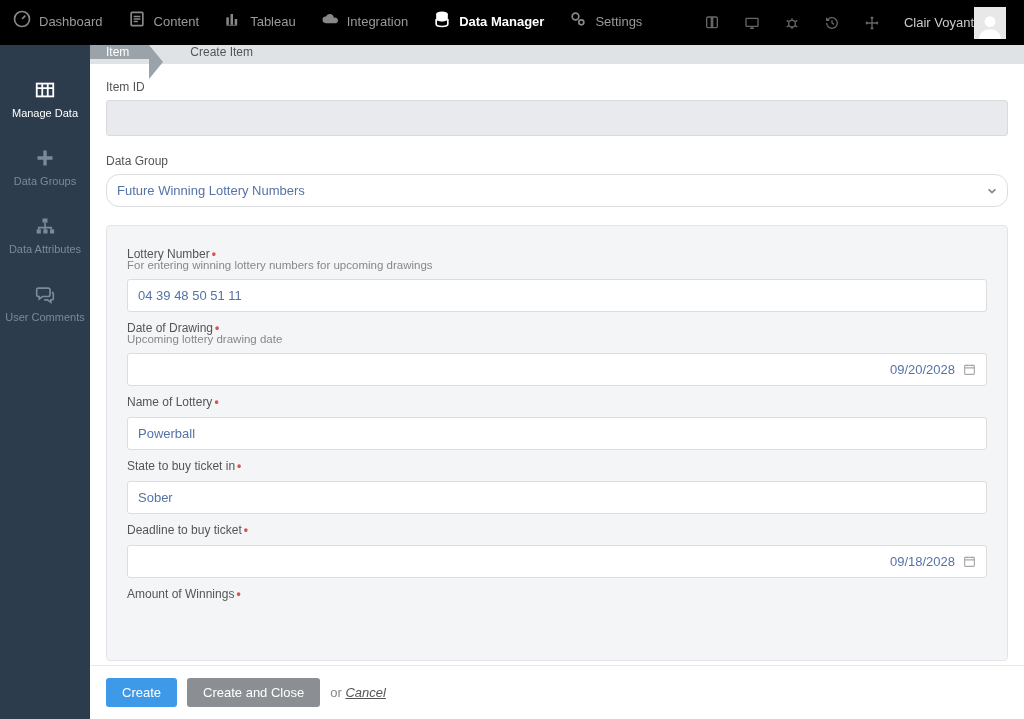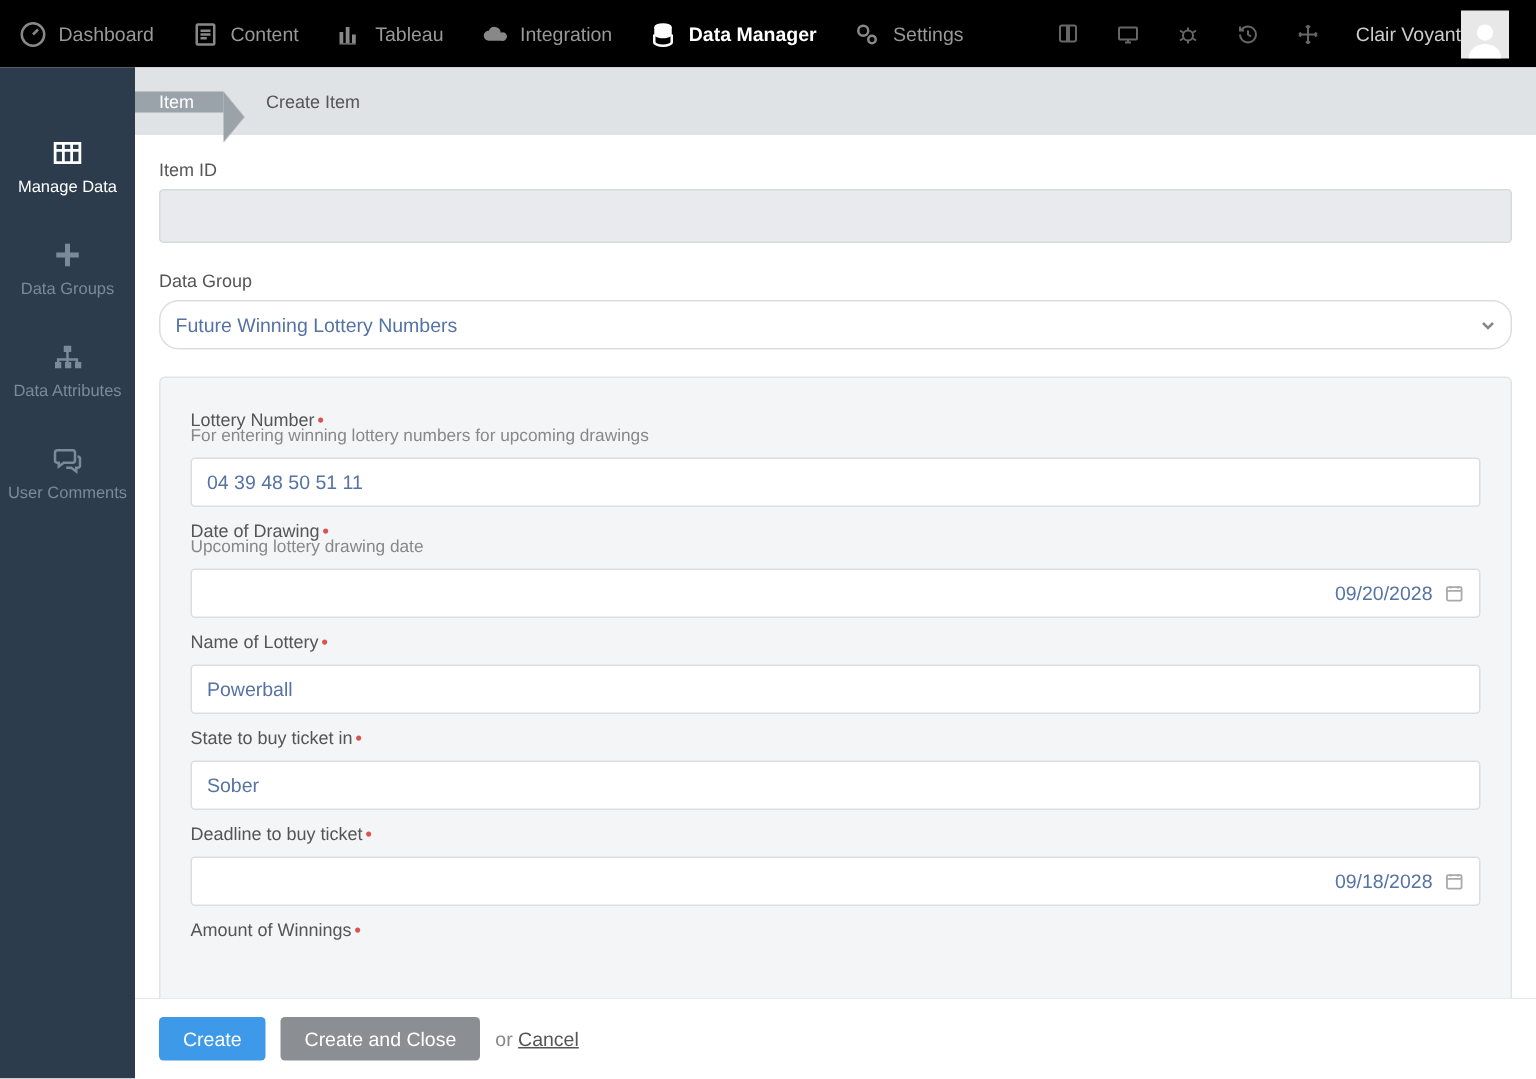--- a/index.html
+++ b/index.html
@@ -16,22 +16,22 @@
     
     .topnav {
       background: #000;
       height: 45px;
       display: flex;
       align-items: center;
       padding: 0 10px 0 0;
     }
     .topnav-item {
       display: flex;
-      align-items: center;
-      padding: 0 12px;
+      align-items: flex-end;
+      padding: 16px 12px;
       height: 45px;
       color: #999;
       cursor: pointer;
       gap: 7px;
     }
     .topnav-item.active { color: #fff; }
     .topnav-item .nav-icon { width: 20px; height: 20px; display:flex; align-items:center; justify-content:center; }
     .topnav-item .nav-label { font-size: 13px; }
     .topnav-spacer { flex: 1; }
     .topnav-tool {
@@ -48,42 +48,42 @@
     .avatar svg { width: 26px; height:26px; }
 
     
     .body-row { display:flex; height: calc(719px - 45px); }
 
     
     .sidebar {
       width: 90px;
       background: #2c3c4d;
       display:flex; flex-direction:column;
-      padding-top: 32px;
+      padding-top: 20px;
     }
     .sidebar-item {
       display:flex; flex-direction:column; align-items:center;
       gap: 6px;
       padding: 14px 4px;
       color: #7a8a9a;
       cursor:pointer;
       font-size: 11px;
     }
     .sidebar-item.active { color:#fff; }
     .sidebar-item .side-icon { width:22px; height:22px; display:flex; align-items:center; justify-content:center;}
     .sidebar-item .side-label { text-align:center; line-height:1.1; }
 
     
     .content { flex:1; display:flex; flex-direction:column; position:relative; background:#fff; }
 
     
     .breadcrumb {
-      height: 45px;
+      height: 19px;
       background: #dfe3e6;
-      display:flex; align-items:center;
+      display:flex; align-items:flex-start;gap:13px;
     }
     .bc-first {
       position:relative;
       padding: 0 20px 0 16px;
       display:flex; align-items:center;
       color:#fff; background:#9aa2aa;
       font-size: 12px;
     }
     .bc-first::after {
       content:"";
@@ -162,21 +162,21 @@
     .btn {
       border:none; border-radius:3px;
       padding: 7px 16px;
       font-size:13px;
       cursor:pointer;
       color:#fff;
     }
     .btn-primary { background:#3e9ae8; }
     .btn-secondary { background:#8b8f93; }
     .cancel-group { color:#888; font-size:13px; }
-    .cancel-group a { color:#555; text-decoration:underline; cursor:pointer;}
+    .cancel-group a { color:#555; text-decoration:underline; cursor:pointer;font-style:italic;}
 
     svg { display:block; }
   </style>
 </head>
 <body>
 
 <div class="topnav">
   <div class="topnav-item">
     <span class="nav-icon">
       <svg viewBox="0 0 24 24" width="20" height="20" fill="none" stroke="#888" stroke-width="2">

